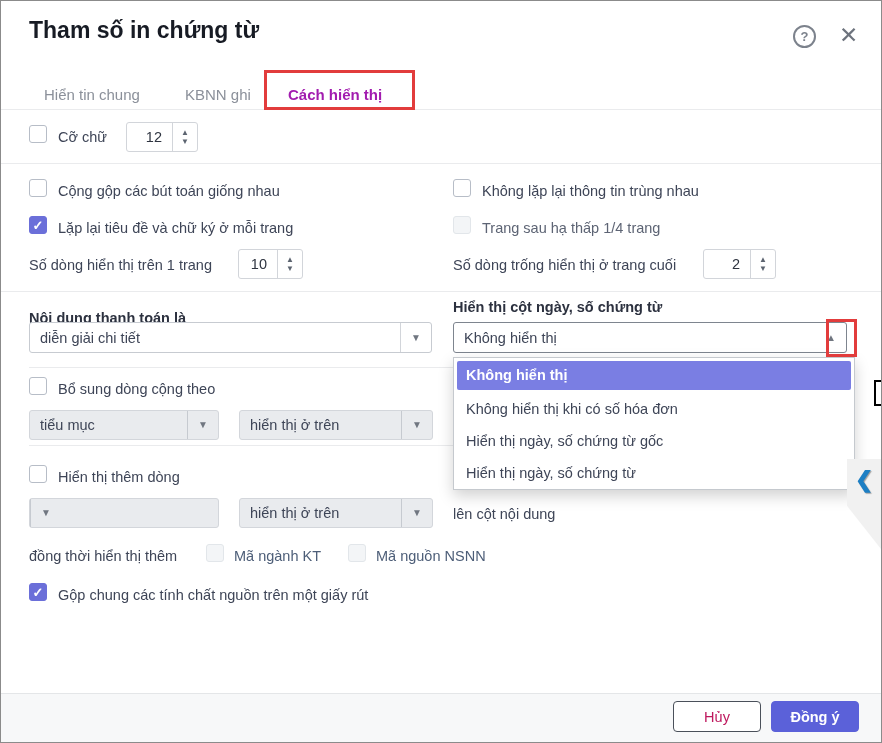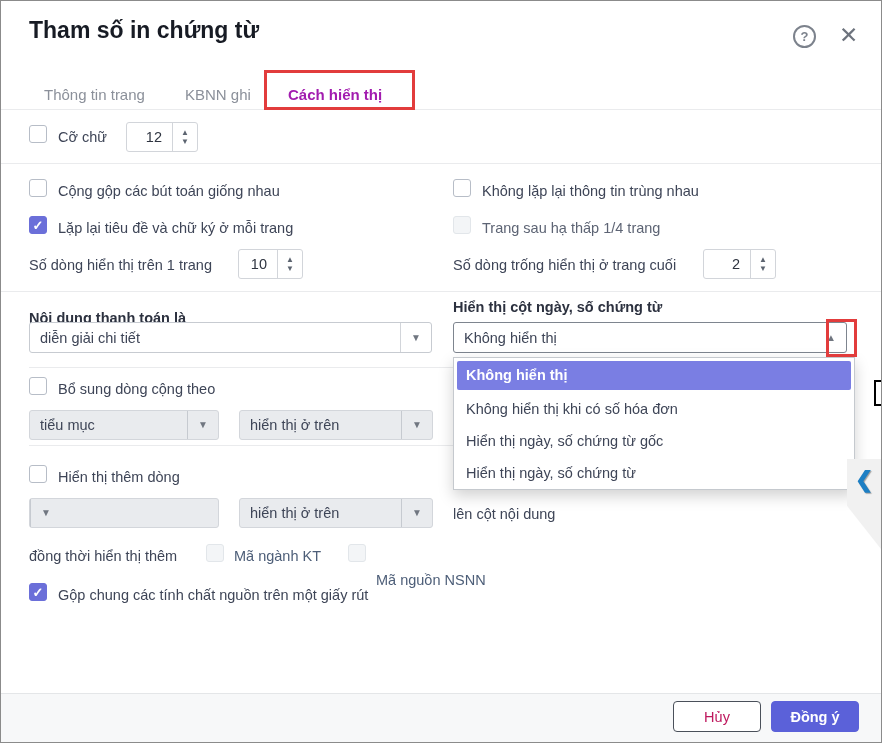--- a/index.html
+++ b/index.html
@@ -46,21 +46,21 @@
 <body>
 
 <div class="dialog">
 
   <div class="abs title">Tham số in chứng từ</div>
   <div class="abs icon-help">
       <span>?</span>
     </div>
   <div class="abs icon-close">✕</div>
 
-  <div class="abs tab" style="left:43px;">Thông tin trang</div>
+  <div class="abs tab" style="left:43px;">Hiển tin chung</div>
   <div class="abs tab" style="left:184px;">KBNN ghi</div>
   <div class="abs tab active" style="left:287px;">Cách hiển thị</div>
   <div class="abs redbox" style="left:263px;top:69px;width:151px;height:40px;"></div>
   <div class="abs hr" style="left:0;top:108px;width:880px;"></div>
 
   <div class="abs cb" style="left:28px;top:124px;"></div>
   <div class="abs lbl" style="left:57px;top:127px;">Cỡ chữ</div>
   <div class="abs stepper" style="left:125px;top:121px;width:72px;">
     <div class="val">12</div>
     <div class="arrows">
@@ -142,21 +142,21 @@
   <div class="abs combo gray" style="left:238px;top:497px;width:194px;">
     <div class="txt">hiển thị ở trên</div>
     <div class="arr">▼</div>
   </div>
   <div class="abs lbl" style="left:452px;top:504px;">lên cột nội dung</div>
 
   <div class="abs lbl" style="left:28px;top:546px;">đồng thời hiển thị thêm</div>
   <div class="abs cb disabled" style="left:205px;top:543px;"></div>
   <div class="abs lbl slate" style="left:233px;top:546px;">Mã ngành KT</div>
   <div class="abs cb disabled" style="left:347px;top:543px;"></div>
-  <div class="abs lbl slate" style="left:375px;top:570px;">Mã nguồn NSNN</div>
+  <div class="abs lbl slate" style="left:375px;top:546px;">Mã nguồn NSNN</div>
 
   <div class="abs cb checked" style="left:28px;top:582px;"></div>
   <div class="abs lbl" style="left:57px;top:585px;">Gộp chung các tính chất nguồn trên một giấy rút</div>
 
   <div class="abs side-tab">
     <span class="chev">❮</span>
   </div>
   <div class="abs cursor"></div>
 
   <div class="abs footer">

